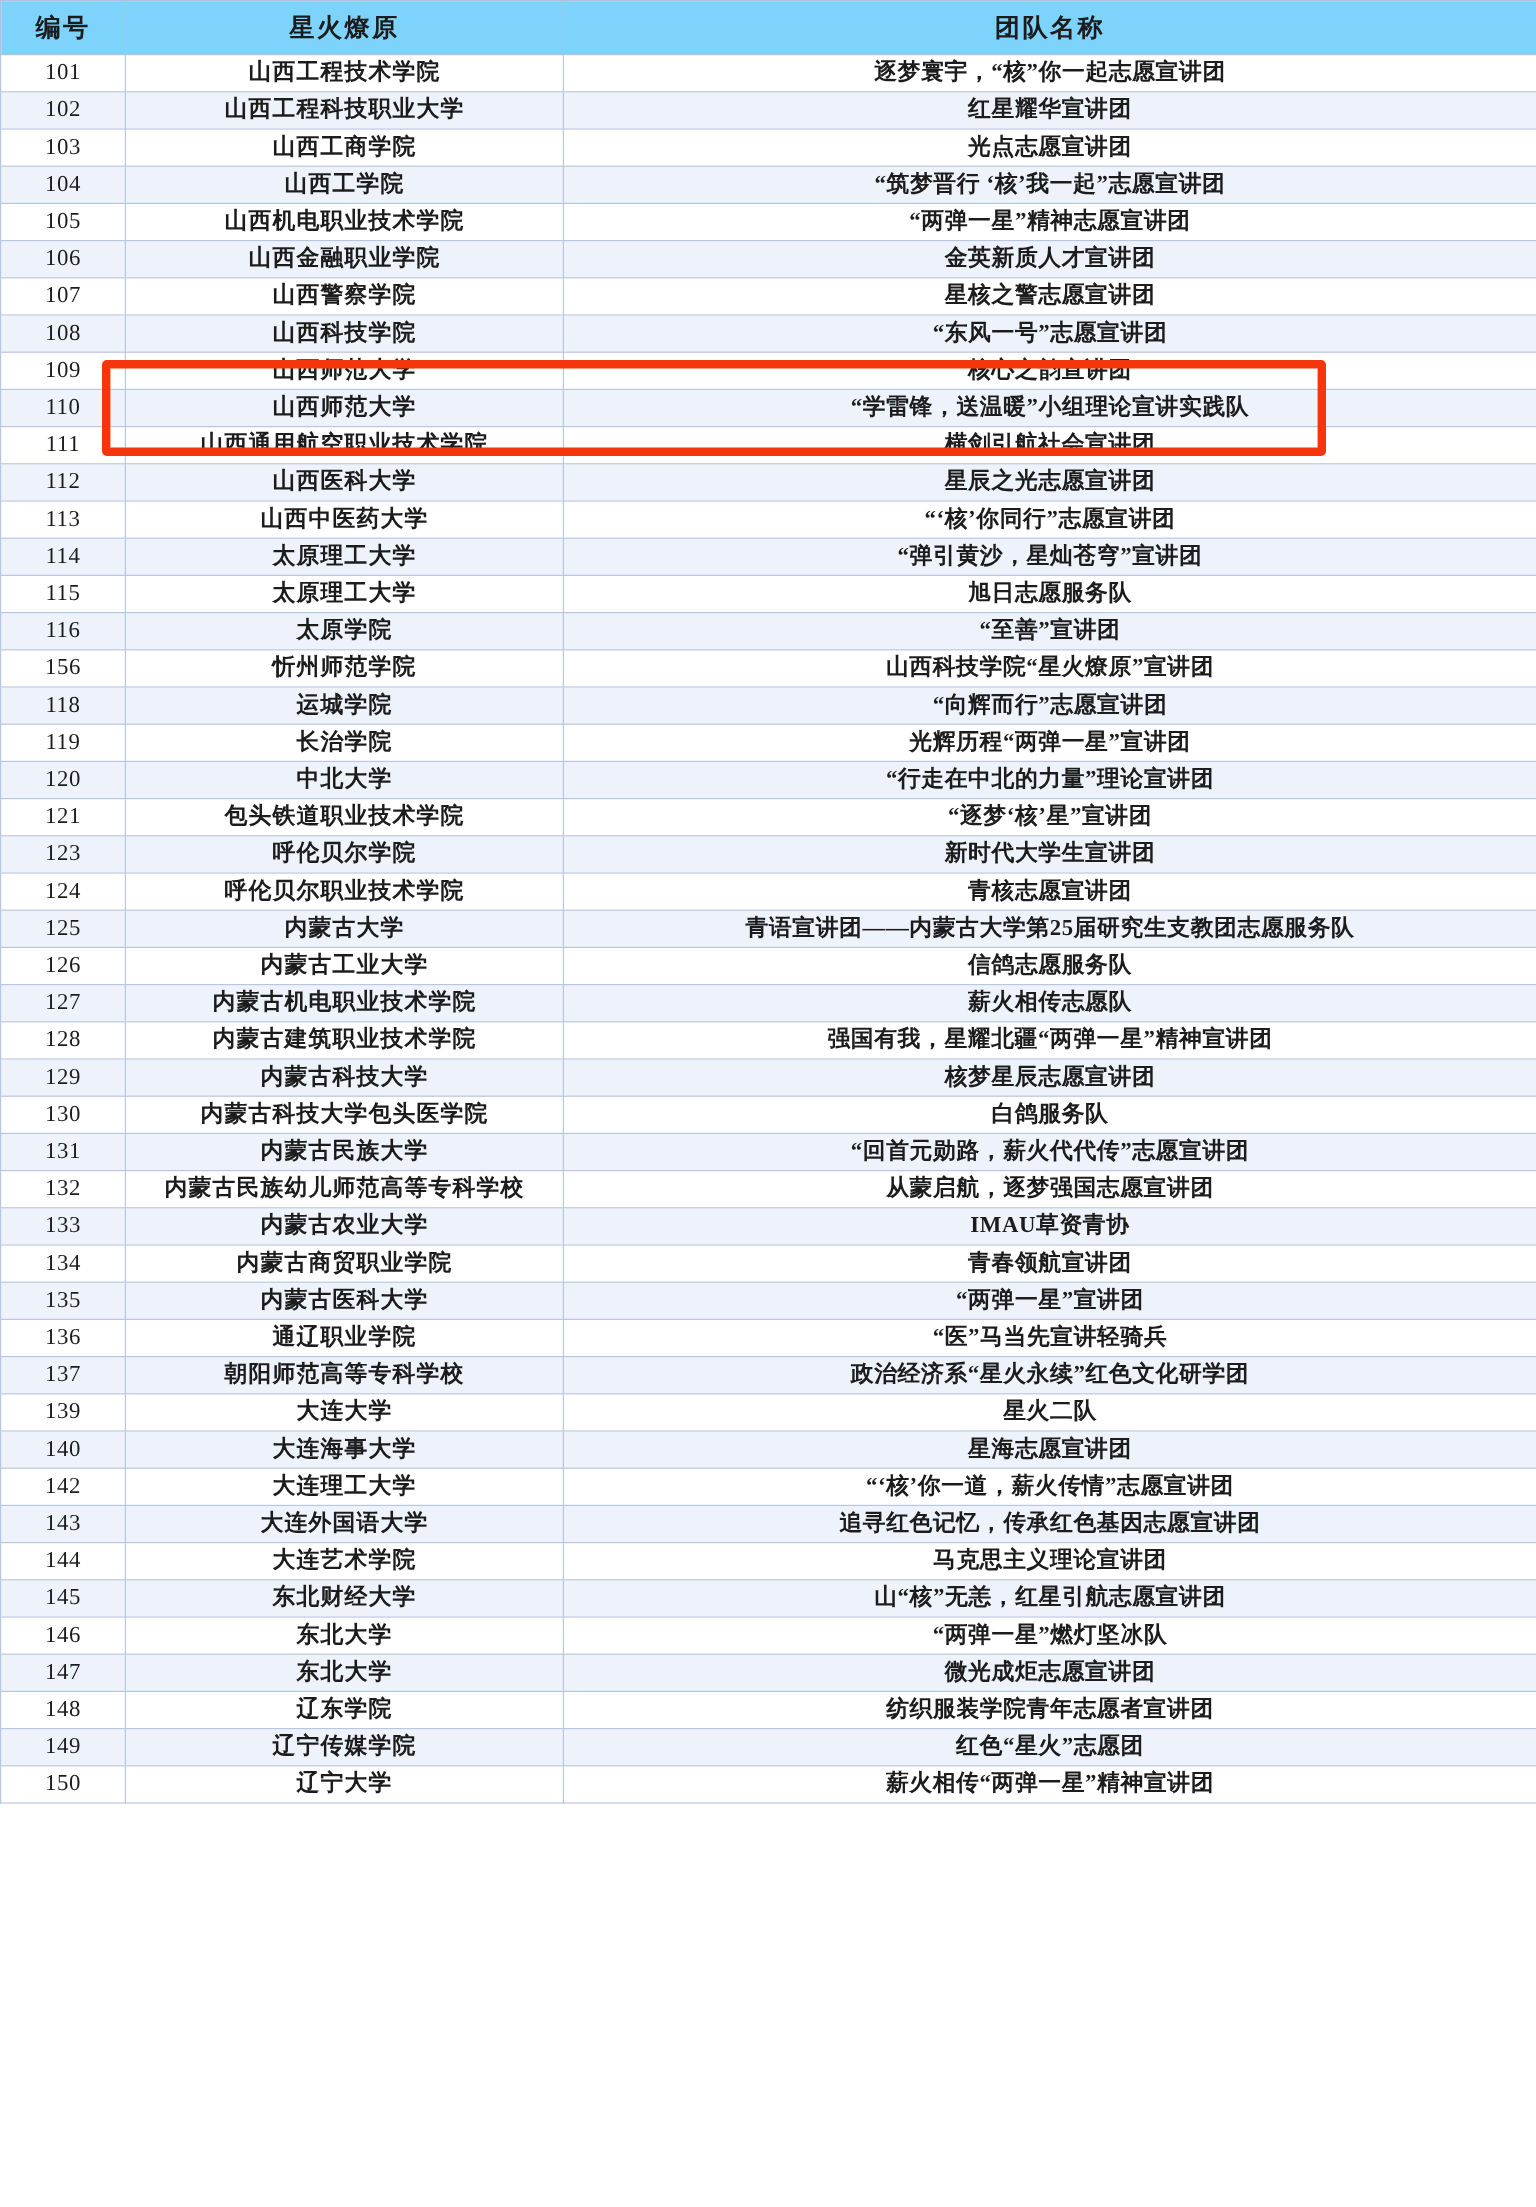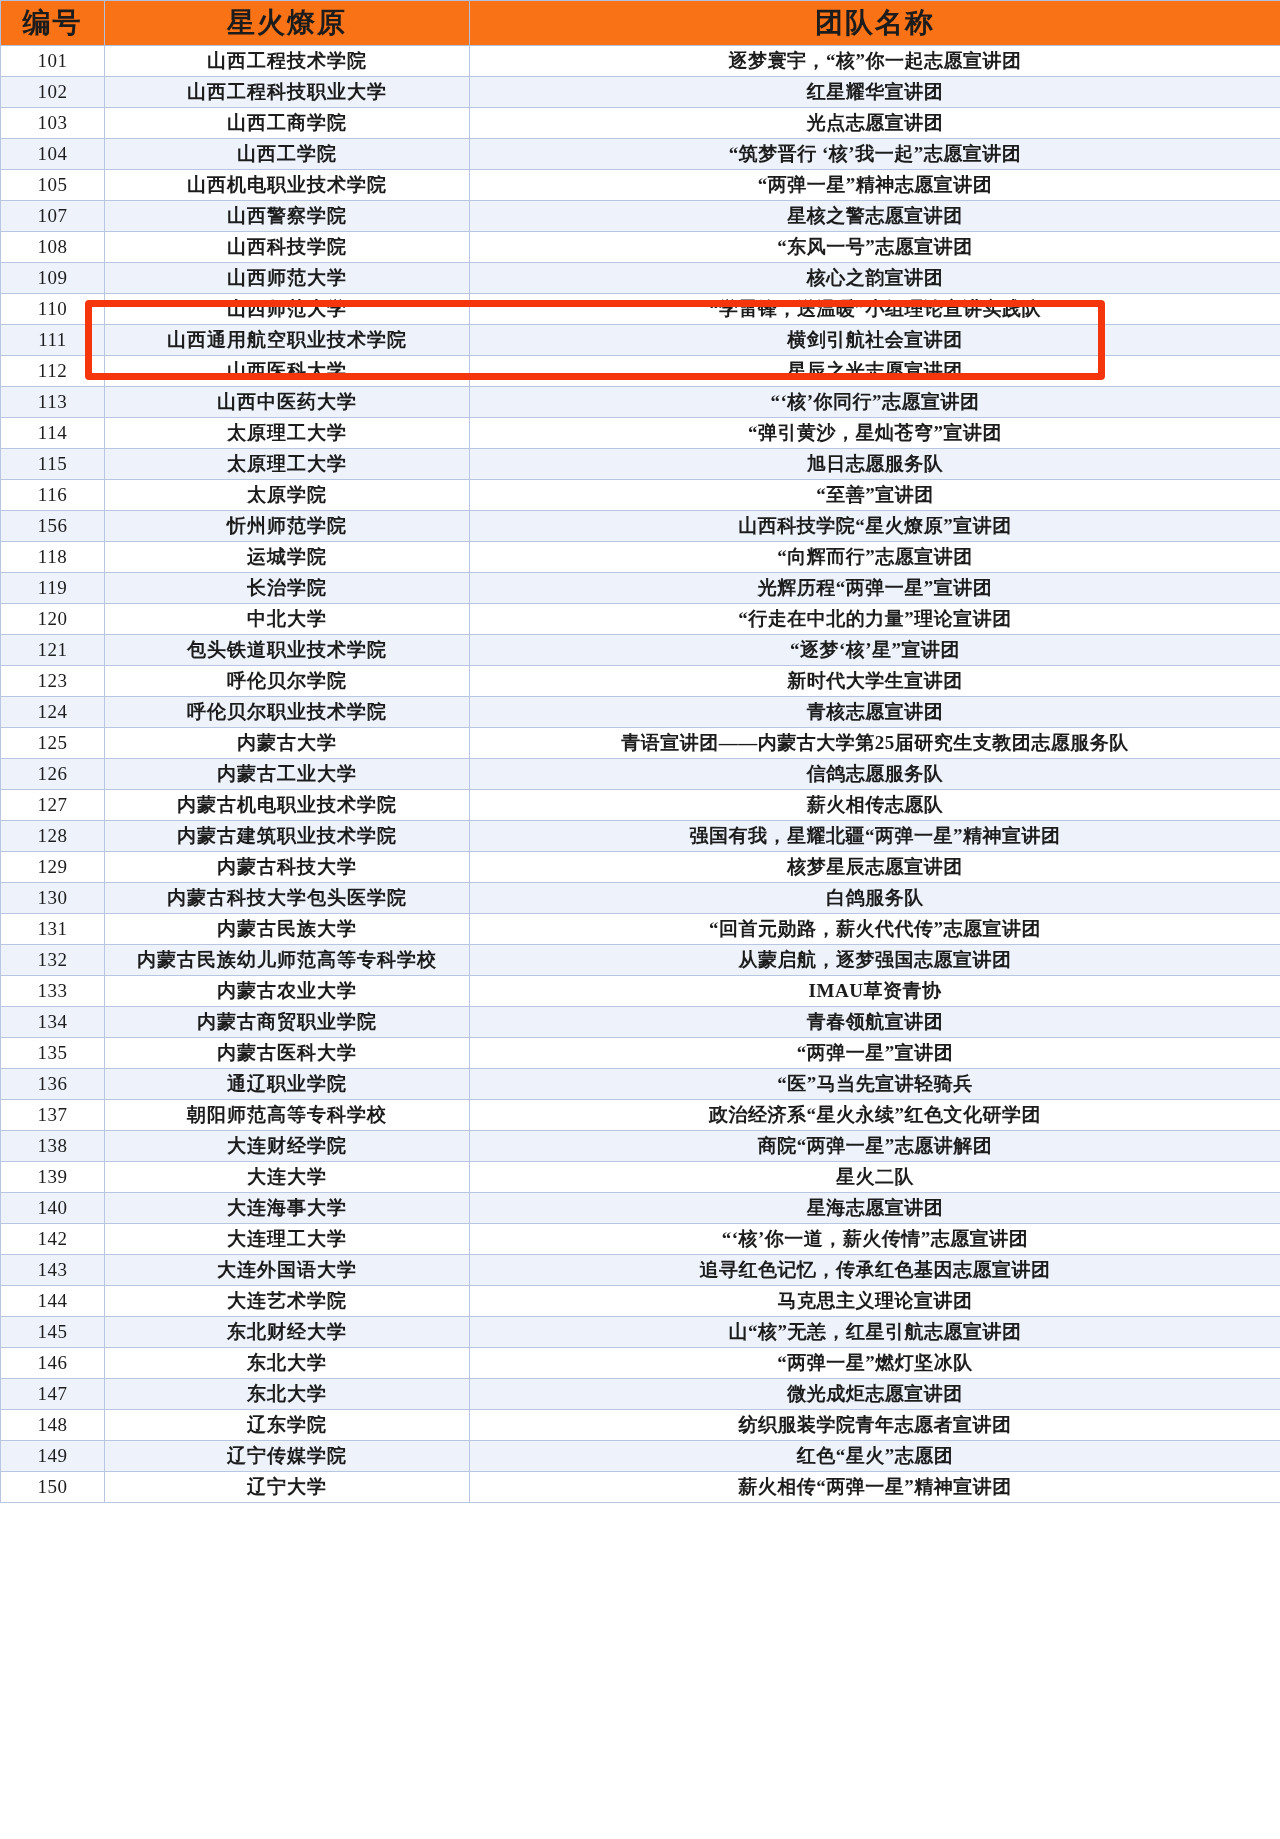--- a/index.html
+++ b/index.html
@@ -34,23 +34,23 @@
     vertical-align: middle;
     color: #1c1c1c;
     font-size: 19px;
     line-height: 1.15;
     padding: 0;
     height: 30px;
     white-space: nowrap;
     overflow: hidden;
   }
   table.roster thead th {
-    background: #f97316;
+    background: #7dd3fc;
     font-weight: bold;
-    font-size: 28px;
+    font-size: 21px;
     height: 44px;
     letter-spacing: 2px;
     border-color: #b0c0dd;
   }
   table.roster tbody tr:nth-child(odd) td {
     background: #ffffff;
   }
   table.roster tbody tr:nth-child(even) td {
     background: #eef3fb;
   }
@@ -118,20 +118,25 @@
           <td class="cell-id">104</td>
           <td class="cell-school">山西工学院</td>
           <td class="cell-team">“筑梦晋行 ‘核’我一起”志愿宣讲团</td>
         </tr>
         <tr>
           <td class="cell-id">105</td>
           <td class="cell-school">山西机电职业技术学院</td>
           <td class="cell-team">“两弹一星”精神志愿宣讲团</td>
         </tr>
         <tr>
+          <td class="cell-id">106</td>
+          <td class="cell-school">山西金融职业学院</td>
+          <td class="cell-team">金英新质人才宣讲团</td>
+        </tr>
+        <tr>
           <td class="cell-id">107</td>
           <td class="cell-school">山西警察学院</td>
           <td class="cell-team">星核之警志愿宣讲团</td>
         </tr>
         <tr>
           <td class="cell-id">108</td>
           <td class="cell-school">山西科技学院</td>
           <td class="cell-team">“东风一号”志愿宣讲团</td>
         </tr>
         <tr>
@@ -268,25 +273,20 @@
           <td class="cell-id">136</td>
           <td class="cell-school">通辽职业学院</td>
           <td class="cell-team">“医”马当先宣讲轻骑兵</td>
         </tr>
         <tr>
           <td class="cell-id">137</td>
           <td class="cell-school">朝阳师范高等专科学校</td>
           <td class="cell-team">政治经济系“星火永续”红色文化研学团</td>
         </tr>
         <tr>
-          <td class="cell-id">138</td>
-          <td class="cell-school">大连财经学院</td>
-          <td class="cell-team">商院“两弹一星”志愿讲解团</td>
-        </tr>
-        <tr>
           <td class="cell-id">139</td>
           <td class="cell-school">大连大学</td>
           <td class="cell-team">星火二队</td>
         </tr>
         <tr>
           <td class="cell-id">140</td>
           <td class="cell-school">大连海事大学</td>
           <td class="cell-team">星海志愿宣讲团</td>
         </tr>
         <tr>

